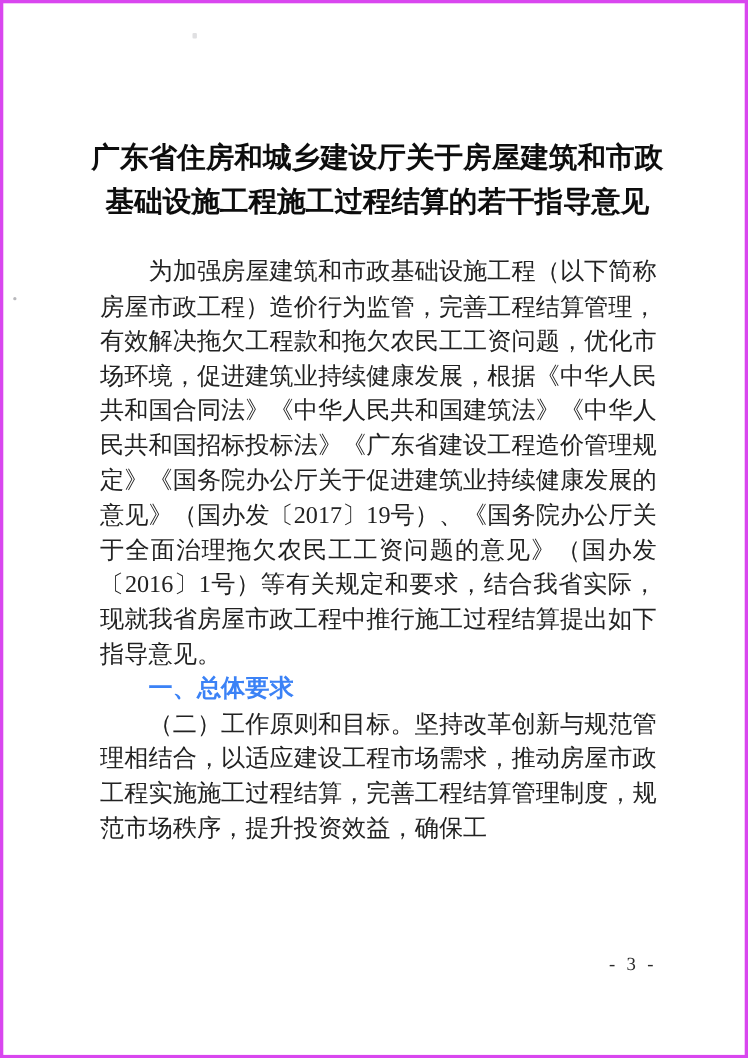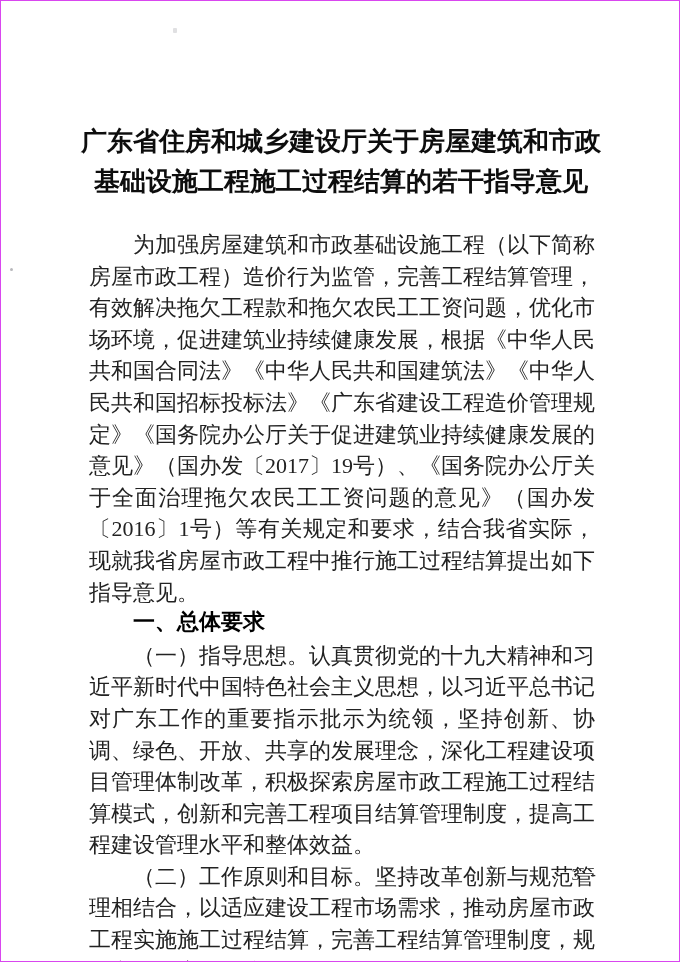--- a/index.html
+++ b/index.html
@@ -5,21 +5,21 @@
   html, body {
     margin: 0;
     padding: 0;
     background: #ffffff;
   }
   .page {
     position: relative;
     width: 680px;
     height: 962px;
     background: #ffffff;
-    border: 1px solid #d946ef;
+    border: 3px solid #d946ef;
     box-sizing: border-box;
     overflow: hidden;
     font-family: "Liberation Serif", "DejaVu Serif", serif;
     color: #1e1e1e;
   }
   .scan-speck {
     position: absolute;
     left: 172px;
     top: 27px;
     width: 4px;
@@ -61,23 +61,23 @@
     line-height: 31.6px;
     text-align: justify;
     color: #222222;
   }
   .para {
     margin: 0;
     padding: 0;
     text-indent: 2em;
   }
   .section-heading {
-    font-family: Liberation Mono, monospace;
+    font-family: Liberation Sans, sans-serif;
     font-weight: bold;
-    color: #000000;
+    color: #3b82f6;
   }
   .leadin {
     
     color: #222222;
   }
   .page-number {
     position: absolute;
     top: 863px;
     right: 80px;
     font-size: 17px;
@@ -96,21 +96,20 @@
   <div class="scan-dot"></div>
 
   <h1 class="doc-title">广东省住房和城乡建设厅关于房屋建筑和市政基础设施工程施工过程结算的若干指导意见</h1>
 
   <div class="doc-body">
 
     <p class="para">为加强房屋建筑和市政基础设施工程（以下简称房屋市政工程）造价行为监管，完善工程结算管理，有效解决拖欠工程款和拖欠农民工工资问题，优化市场环境，促进建筑业持续健康发展，根据《中华人民共和国合同法》《中华人民共和国建筑法》《中华人民共和国招标投标法》《广东省建设工程造价管理规定》《国务院办公厅关于促进建筑业持续健康发展的意见》（国办发〔2017〕19号）、《国务院办公厅关于全面治理拖欠农民工工资问题的意见》（国办发〔2016〕1号）等有关规定和要求，结合我省实际，现就我省房屋市政工程中推行施工过程结算提出如下指导意见。</p>
 
     <p class="para section-heading">一、总体要求</p>
 
-    <p class="para"><span class="leadin">（一）指导思想。</span><span>认真贯彻党的十九大精神和习近平新时代中国特色社会主义思想，以习近平总书记对广东工作的重要指示批示为统领，坚持创新、协调、绿色、开放、共享的发展理念，深化工程建设项目管理体制改革，积极探索房屋市政工程施工过程结算模式，创新和完善工程项目结算管理制度，提高工程建设管理水平和整体效益。</span></p>
 
     <p class="para"><span class="leadin">（二）工作原则和目标。</span><span>坚持改革创新与规范管理相结合，以适应建设工程市场需求，推动房屋市政工程实施施工过程结算，完善工程结算管理制度，规范市场秩序，提升投资效益，确保工</span></p>
 
   </div>
 
   <div class="page-number">- 3 -</div>
 
 </div>
 
 </body></html>

